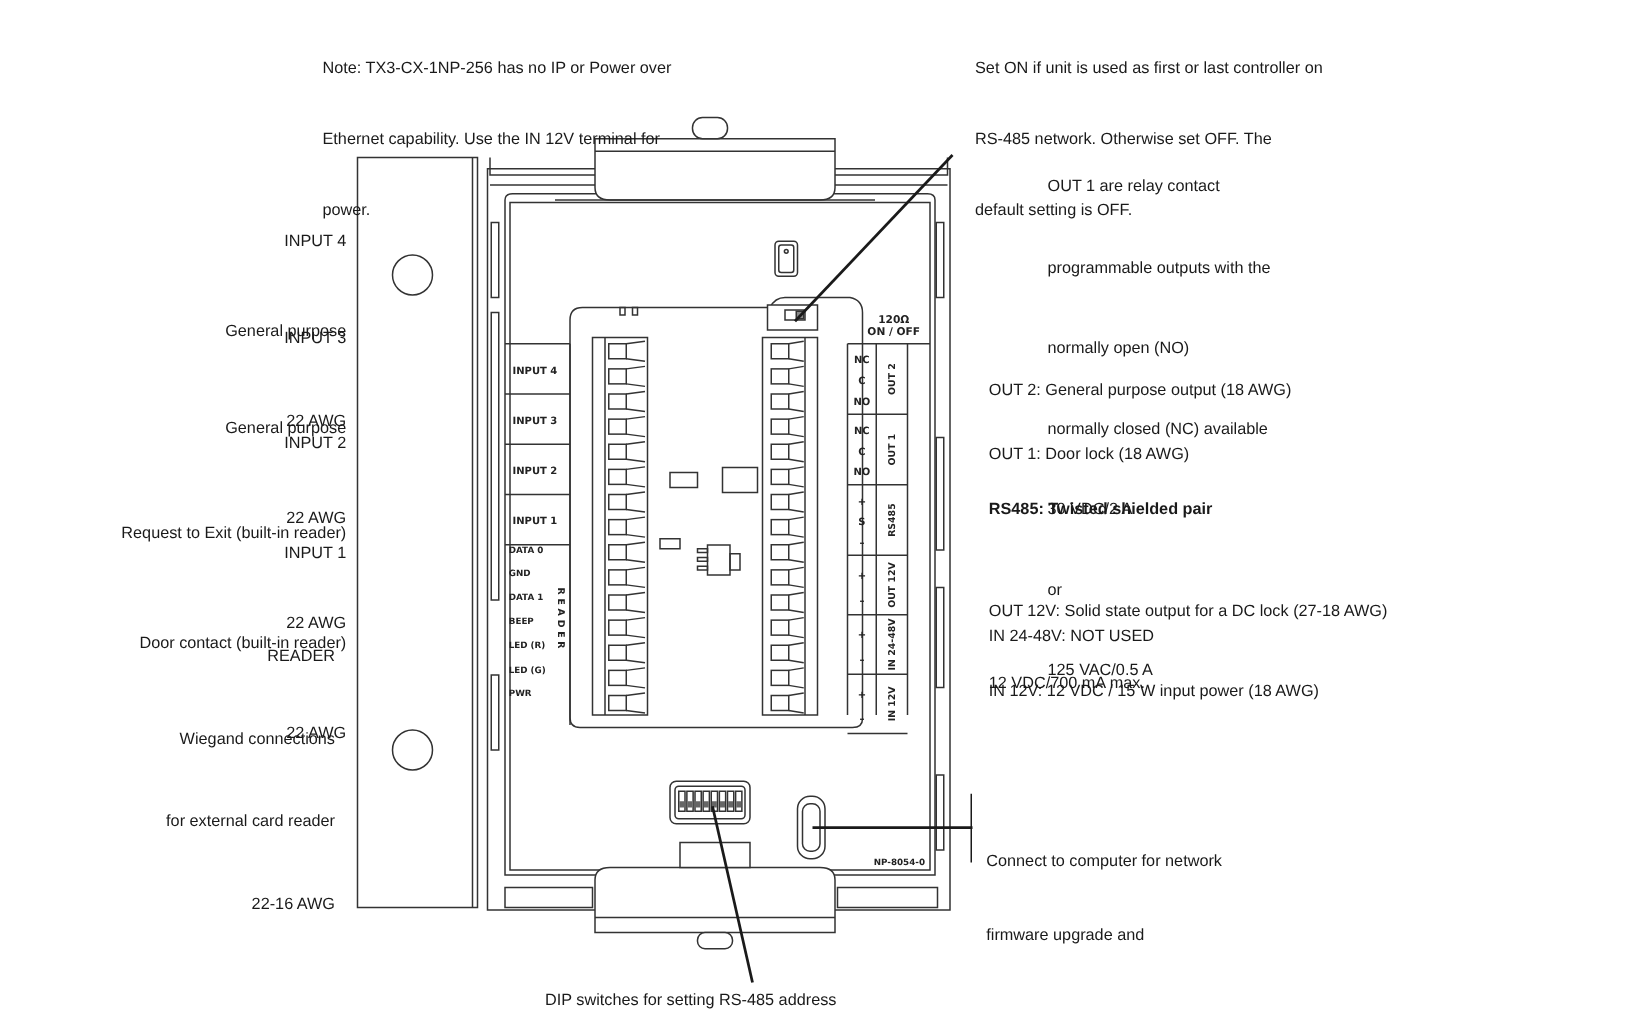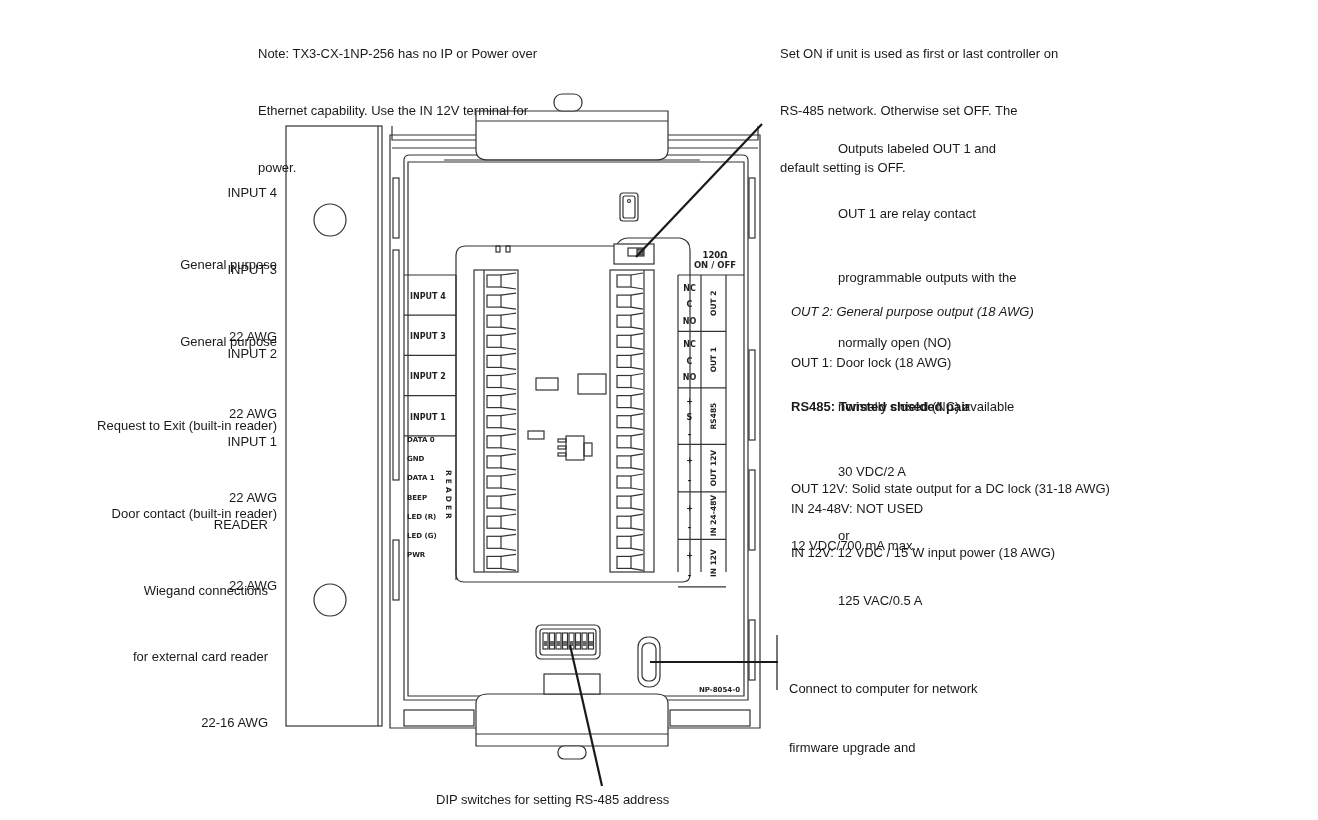--- a/index.html
+++ b/index.html
@@ -276,35 +276,34 @@
   <span class="line">power.</span>
 </div>
 
 <div class="note" style="left:780px; top:6px;">
   <span class="line">Set ON if unit is used as first or last controller on</span>
   <span class="line">RS-485 network. Otherwise set OFF. The</span>
   <span class="line">default setting is OFF.</span>
 </div>
 
 <div class="note" style="left:838px; top:95px; line-height:21.5px;">
-  <span class="line">Outputs labeled OUT 1 and</span>
   <span class="line">OUT 1 are relay contact</span>
   <span class="line">programmable outputs with the</span>
   <span class="line">normally open (NO)</span>
   <span class="line">normally closed (NC) available</span>
   <span class="line">30 VDC/2 A</span>
   <span class="line">or</span>
   <span class="line">125 VAC/0.5 A</span>
 </div>
 
-<div class="note" style="left:791px; top:302px;font-style:italic;">OUT 2: General purpose output (18 AWG)</div>
+<div class="note" style="left:791px; top:302px;">OUT 2: General purpose output (18 AWG)</div>
 <div class="note" style="left:791px; top:353px;">OUT 1: Door lock (18 AWG)</div>
 <div class="note" style="left:791px; top:397px;font-weight:bold;">RS485: Twisted shielded pair</div>
 <div class="note" style="left:791px; top:441px;">
-  <span class="line">OUT 12V: Solid state output for a DC lock (31-18 AWG)</span>
+  <span class="line">OUT 12V: Solid state output for a DC lock (27-18 AWG)</span>
   <span class="line">12 VDC/700 mA max.</span>
 </div>
 <div class="note" style="left:791px; top:499px;">IN 24-48V: NOT USED</div>
 <div class="note" style="left:791px; top:543px;">IN 12V: 12 VDC / 15 W input power (18 AWG)</div>
 
 <div class="note" style="left:789px; top:640px; line-height:19.5px;">
   <span class="line">Connect to computer for network</span>
   <span class="line">firmware upgrade and</span>
   
   

